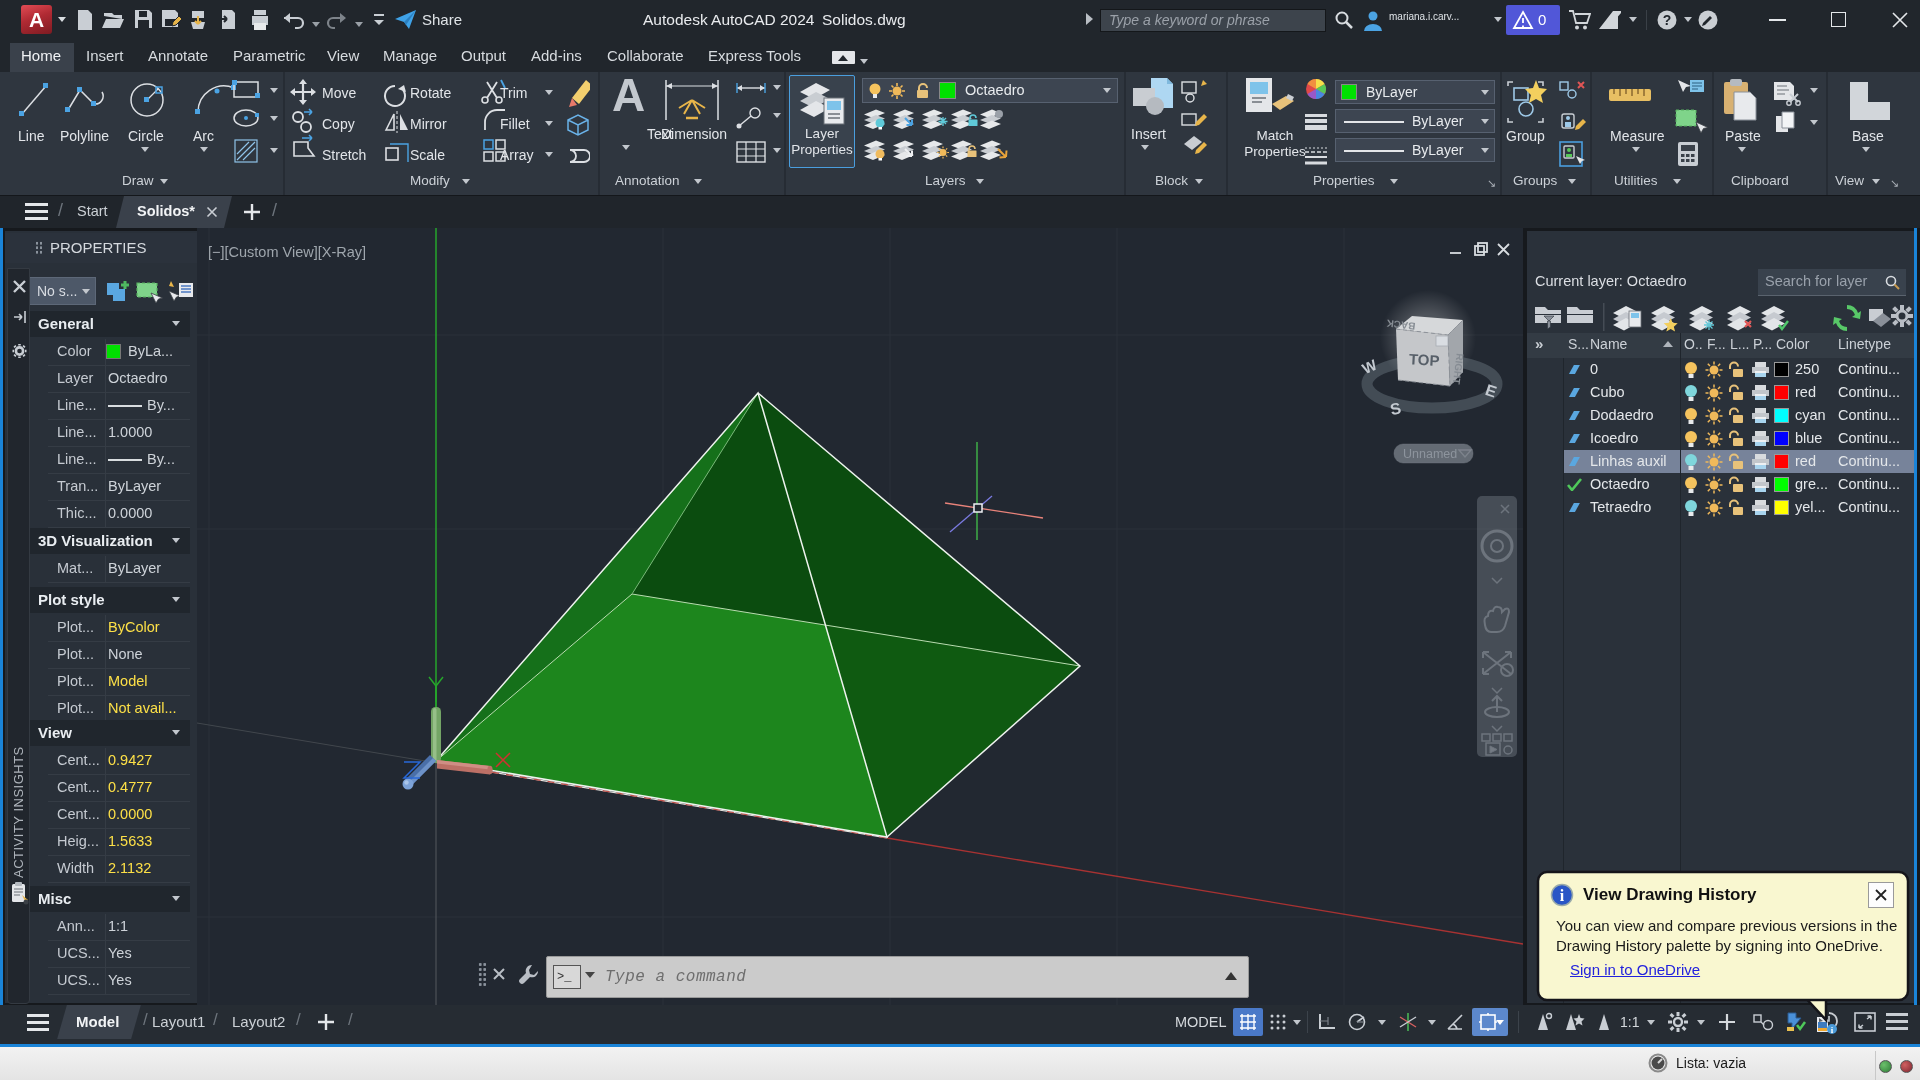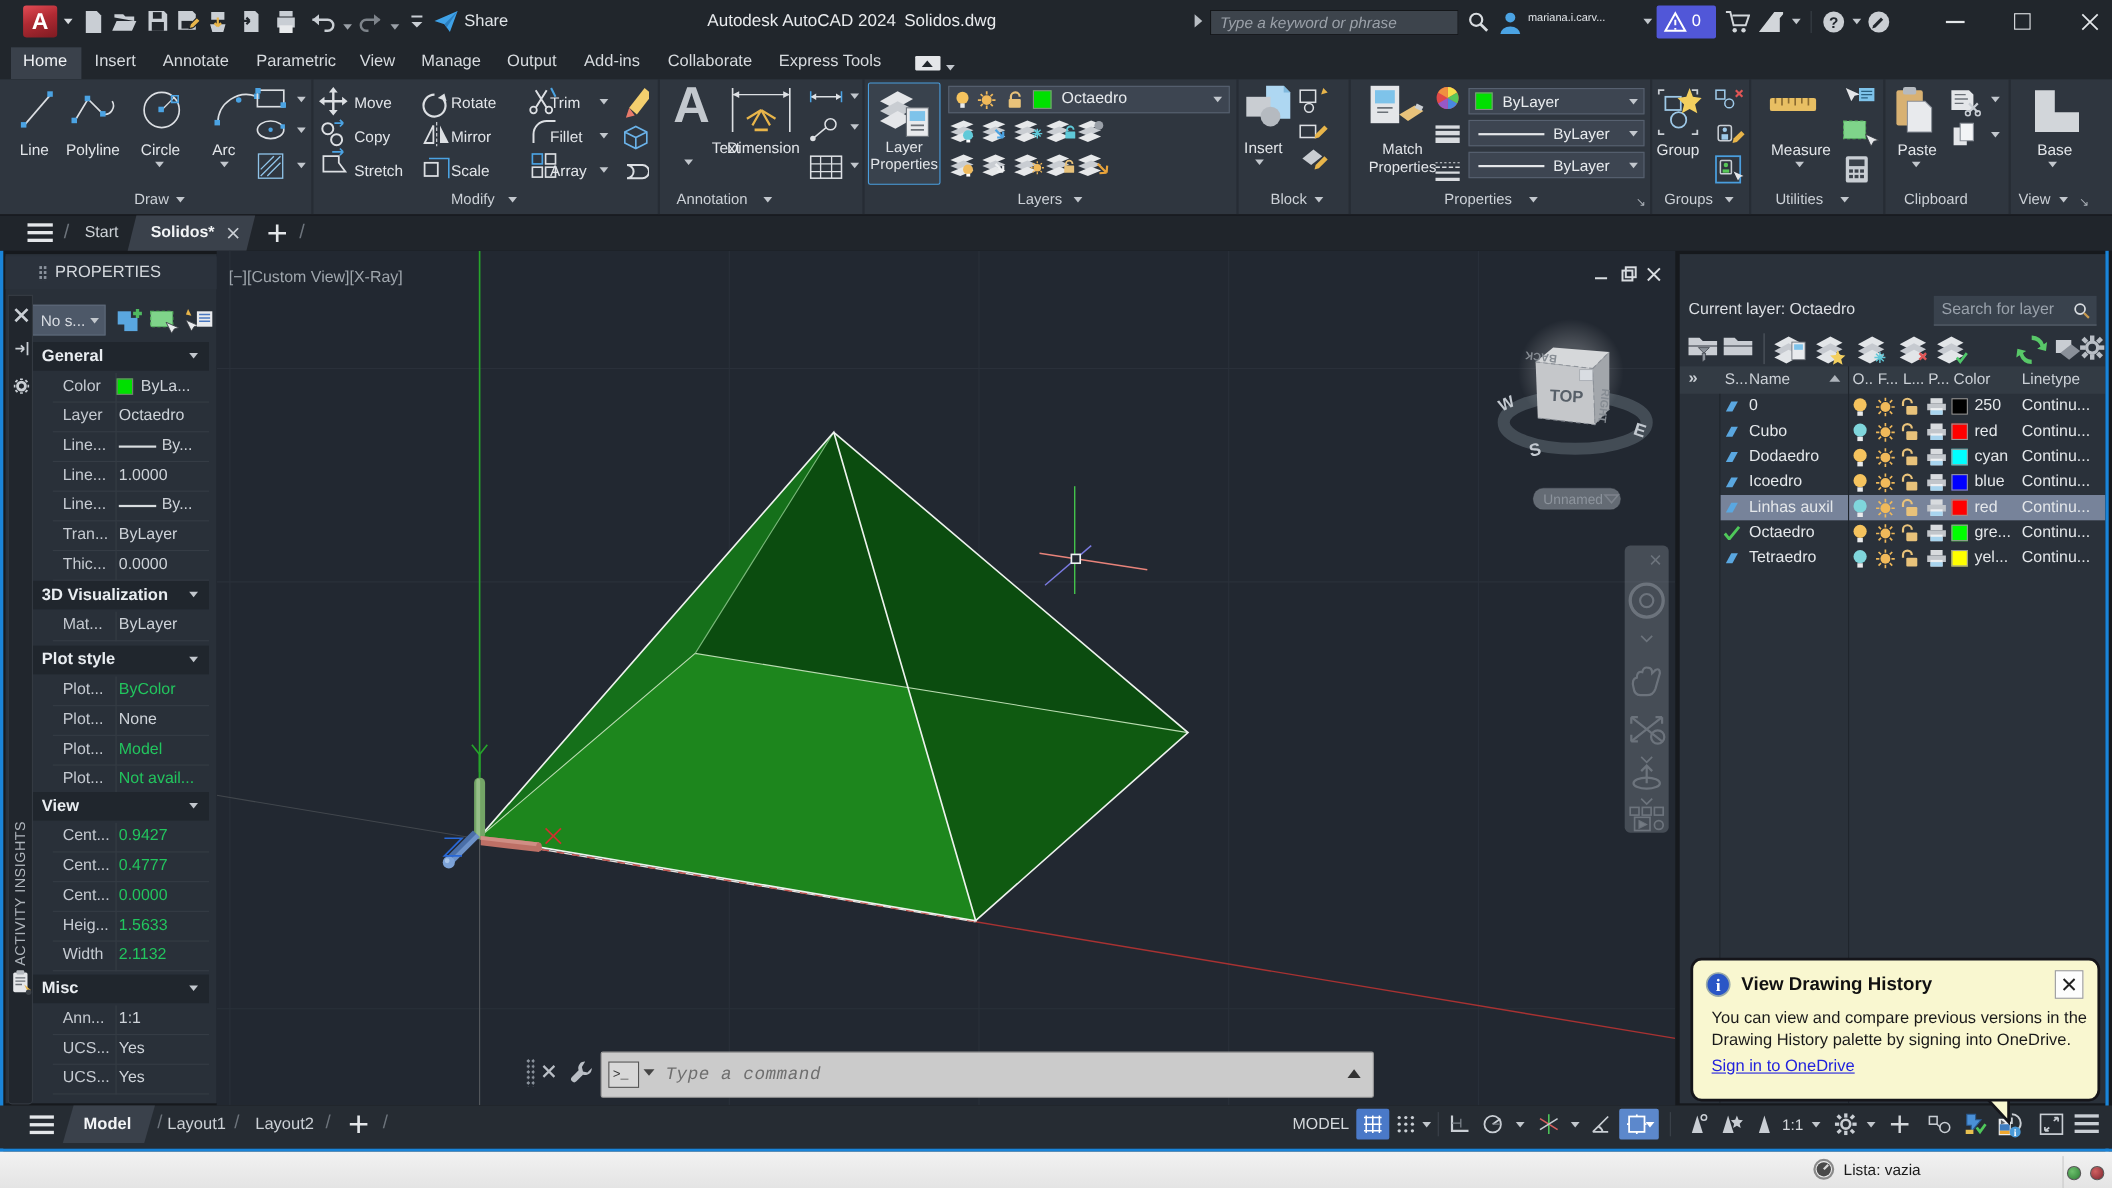--- a/index.html
+++ b/index.html
@@ -9,21 +9,21 @@
 .ab { position:absolute; }
 .car { width:0; height:0; border-left:4px solid transparent; border-right:4px solid transparent; border-top:5px solid #c2c7cd; }
 .rlbl { color:#ccd1d7; font-size:13.5px; }
 .rtxt { color:#e2e5e9; font-size:14px; }
 .lrow { left:0px; width:387px; height:23px; }
 
 .phdr { position:absolute; left:24px; width:161px; height:26px; background:#20262d; color:#e9edf1; font-weight:bold; font-size:15px; padding:4px 0 0 9px; }
 .prow { position:absolute; left:43px; width:142px; height:27px; border-bottom:1px solid #353c45; background:transparent; }
 .prow .plab { position:absolute; left:9px; top:4px; color:#c5cad1; font-size:14.5px; }
 .prow .pval { position:absolute; left:60px; top:4px; color:#ced3d9; font-size:14.5px; width:80px; overflow:hidden; white-space:nowrap; }
-.prow .pval.grey { color:#22c55e; }
+.prow .pval.grey { color:#fde047; }
 .prow .pswatch { position:absolute; left:58px; top:5px; width:15px; height:15px; background:#00e000; border:1px solid #777; }
 .prow .pline { position:absolute; left:60px; top:12px; width:34px; height:2px; background:#d8dcdf; }
 .prow::before { content:""; position:absolute; left:57px; top:0; width:1px; height:27px; background:#353c45; }
 
 </style>
 </head>
 <body>
 <div id="root">
 
 <div class="ab" id="titlebar" style="left:0;top:0;width:1920px;height:40px;background:#21262c;">
@@ -1243,16 +1243,16 @@
     <circle cx="12" cy="12" r="10.5" fill="#2a56c6" stroke="#9aa" stroke-width="1.5"></circle>
     <text x="12" y="18" text-anchor="middle" font-size="16" font-weight="bold" fill="#fff" font-family="Liberation Serif">i</text>
   </svg>
   <div class="ab" style="left:53px;top:17px;color:#111;font-size:17px;font-weight:bold;">View Drawing History</div>
   <div class="ab" style="left:338px;top:14px;width:26px;height:26px;background:#fdfdfd;border:1px solid #9a9a9a;">
     <svg class="ab" style="left:6px;top:6px;" width="12" height="12" viewBox="0 0 12 12">
           <path d="M1 1 L11 11 M11 1 L1 11" stroke="#222" stroke-width="1.8"></path>
         </svg>
   </div>
   <div class="ab" style="left:26px;top:48px;color:#1a1a1a;font-size:15px;line-height:20px;width:360px;">You can view and compare previous versions in the Drawing History palette by signing into OneDrive.</div>
-  <div class="ab" style="left:26px;top:93px;color:#2222dd;font-size:15px;text-decoration:underline;text-align:right;">Sign in to OneDrive</div>
+  <div class="ab" style="left:40px;top:93px;color:#2222dd;font-size:15px;text-decoration:underline;text-align:right;">Sign in to OneDrive</div>
 </div>
 
 </div>
 
 </body></html>

